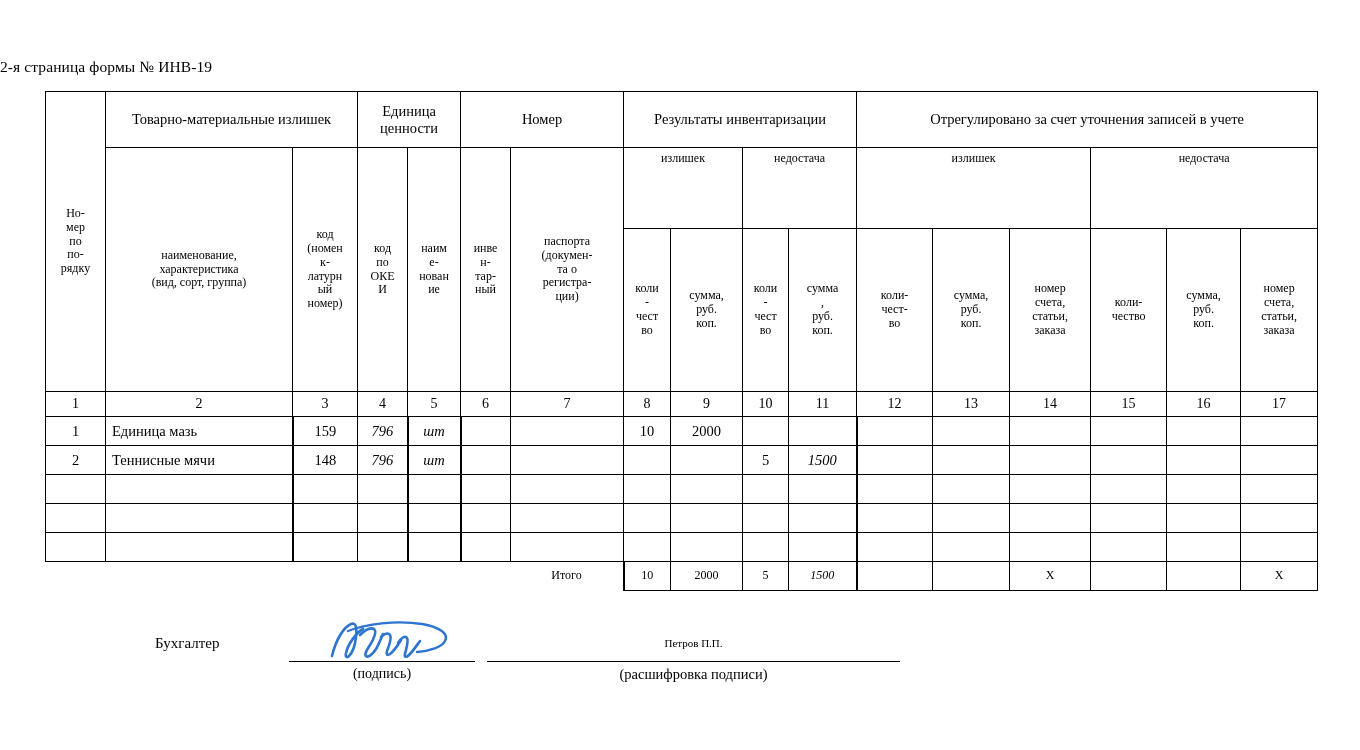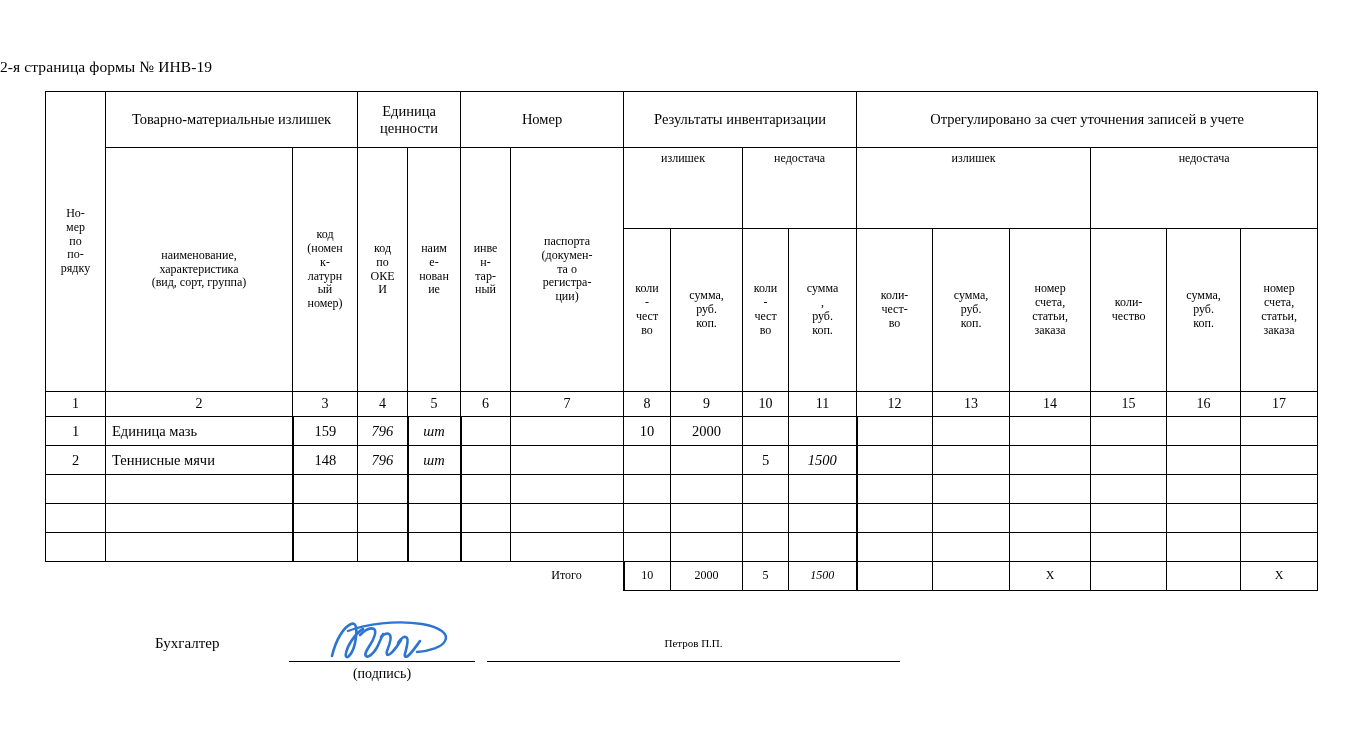--- a/index.html
+++ b/index.html
@@ -348,13 +348,14 @@
     <path d="M14 41 C18 24, 26 12, 33 9 C38 7, 39 13, 38 22 C37 31, 34 38, 31 41 C29 43, 27 42, 28 38 C30 29, 38 18, 45 14" fill="none" stroke="#2E75D0" stroke-width="2.6" stroke-linecap="round"></path>
     <path d="M42 20 C46 16, 52 12, 56 14 C59 16, 56 24, 52 30 C49 35, 46 39, 48 41 C50 43, 55 39, 58 34 C61 29, 63 23, 65 19" fill="none" stroke="#2E75D0" stroke-width="2.6" stroke-linecap="round"></path>
     <path d="M63 22 C66 19, 70 17, 72 20 C74 23, 71 31, 69 36 C68 39, 69 41, 72 39 C76 36, 80 30, 83 25" fill="none" stroke="#2E75D0" stroke-width="2.6" stroke-linecap="round"></path>
     <path d="M80 28 C83 23, 87 20, 89 23 C91 26, 88 34, 87 39 C86 42, 88 43, 91 40 C95 36, 99 30, 102 26" fill="none" stroke="#2E75D0" stroke-width="2.6" stroke-linecap="round"></path>
     <path d="M30 16 C48 9, 78 5, 104 9 C122 12, 131 19, 127 26 C124 32, 112 36, 99 37" fill="none" stroke="#2E75D0" stroke-width="2.4" stroke-linecap="round"></path>
   </svg>
   <div id="sig-caption-1">(подпись)</div>
 
   <div id="sig-line-2"></div>
   <div id="sig-name">Петров П.П.</div>
+  <div id="sig-caption-2">(расшифровка подписи)</div>
 </div>
 
 </body></html>

